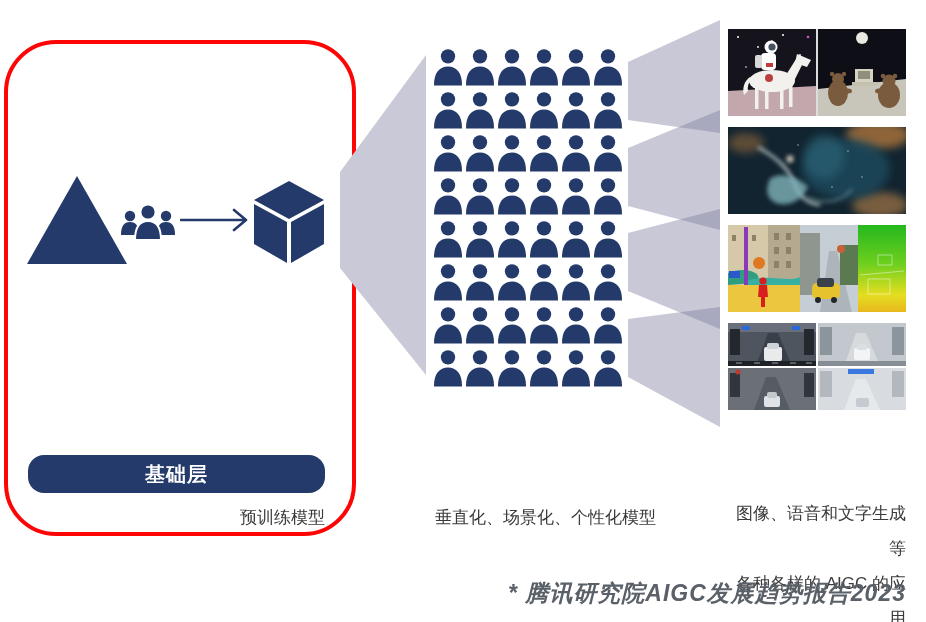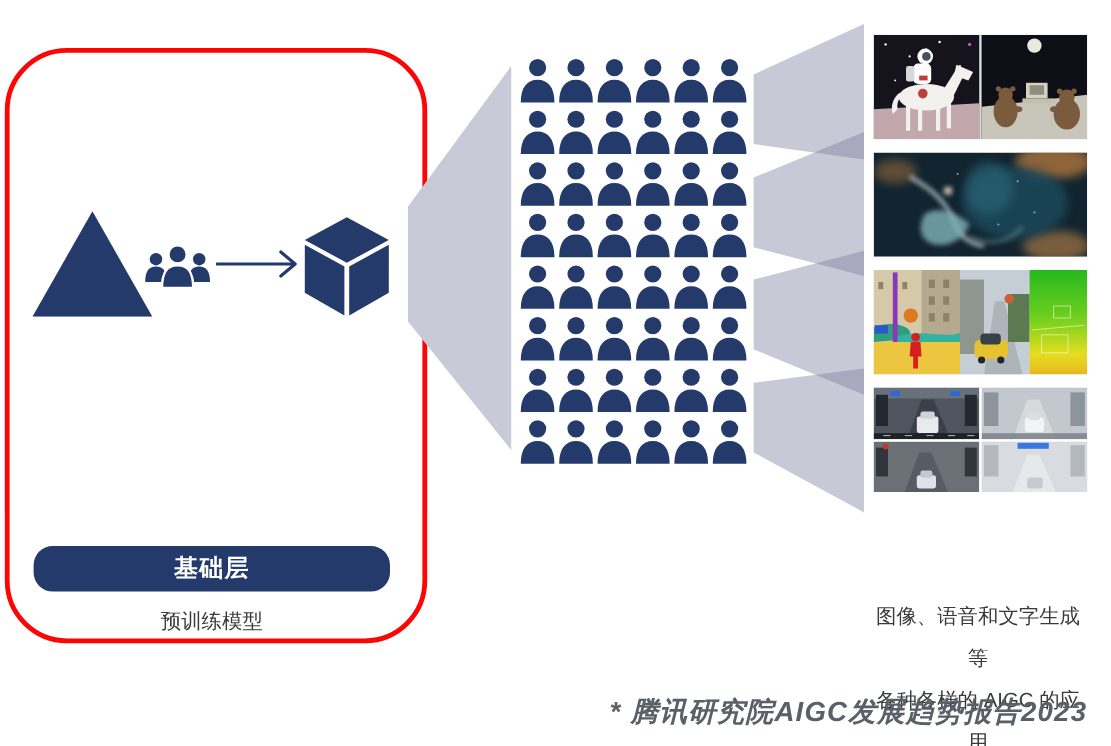--- a/index.html
+++ b/index.html
@@ -27,21 +27,21 @@
   .app-img{left:728px;width:178px;height:87px;overflow:hidden;background:#ddd;}
   .app-img svg{display:block;width:100%;height:100%;}
 
   
   .pill{
     top:455px;height:38px;background:var(--navy,#243a6b);border-radius:16px;
     color:#fff;font-weight:bold;font-size:20px;line-height:38px;text-align:center;
     letter-spacing:1px;
   }
   .caption{
-    font-size:17px;color:#3a3a3a;text-align:center;line-height:22px;
+    font-size:17px;color:#3a3a3a;text-align:right;line-height:22px;
   }
   #app-caption{line-height:35px;}
   #app-caption span{display:block;}
 
   
   #footer{
     right:20px;top:578px;font-size:23px;font-style:italic;font-weight:bold;
     color:#5a6068;letter-spacing:1px;white-space:nowrap;text-align:right;
   }
 </style>
@@ -479,19 +479,20 @@
       <rect x="120" y="46" width="26" height="5" fill="#3a78e0"></rect>
       <rect x="128" y="75" width="13" height="9" rx="2" fill="#c6cbd1"></rect>
       <rect x="88" width="2" height="87" fill="#fff"></rect>
         <rect y="43" width="178" height="2" fill="#fff"></rect>
     </svg>
   </div>
 
   <div class="abs pill" style="left:28px;width:297px">基础层</div>
 
   <div class="abs caption" style="left:28px;top:507px;width:297px">预训练模型</div>
+  <div class="abs caption" style="left:418px;top:507px;width:238px">垂直化、场景化、个性化模型</div>
   <div id="app-caption" class="abs caption" style="left:724px;top:496px;width:182px">
     <span>图像、语音和文字生成等</span>
     <span>各种各样的 AIGC 的应用</span>
   </div>
 
   <div id="footer" class="abs">* 腾讯研究院AIGC发展趋势报告2023</div>
 </div>
 
 </body></html>

